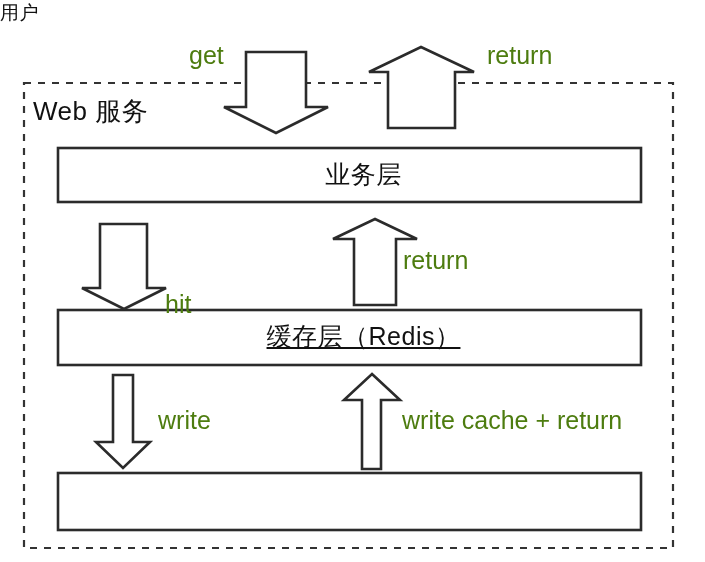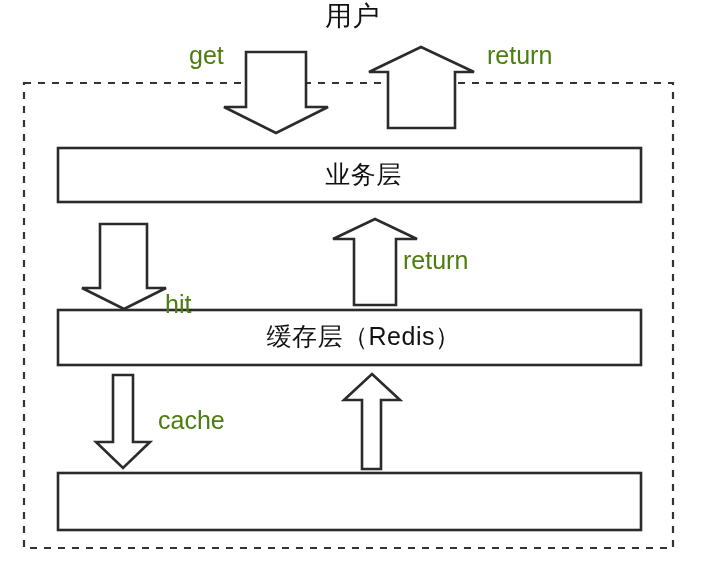--- a/index.html
+++ b/index.html
@@ -30,41 +30,41 @@
     position: absolute;
     white-space: pre;
     line-height: 1;
     color: #111111;
   }
   
   .title-user {
     left: 0;
     top: 3px;
     width: 705px;
-    text-align: center;
-    font-size: 27px;
+    text-align: left;
+    font-size: 19px;
     letter-spacing: 0.5px;
   }
   
   .container-label {
     left: 33px;
     top: 98px;
     font-size: 26px;
     letter-spacing: 0.5px;
   }
   
   .box-title {
     width: 611px;
     left: 58px;
     text-align: center;
     font-size: 25px;
     letter-spacing: 0.5px;
   }
   .box-title-biz   { top: 162px; }
-  .box-title-cache { top: 324px; }
+  .box-title-cache { top: 324px; text-decoration: underline; }
   .box-title-store { top: 487px; }
 
   
   .edge-label {
     font-size: 25px;
     color: #4d7c0f;
   }
   .lbl-get          { left: 189px; top: 43px; }
   .lbl-return-top   { left: 487px; top: 43px; }
   .lbl-hit          { left: 165px; top: 248px; margin-top: 44px; }
@@ -95,30 +95,32 @@
 
     <polygon points="375,219 417,239 396,239 396,305 354,305 354,239 333,239" fill="#ffffff" stroke="#2b2b2b" stroke-width="2.6" stroke-linejoin="miter"></polygon>
 
     <polygon points="113,375 133,375 133,442 150,442 123,468 96,442 113,442" fill="#ffffff" stroke="#2b2b2b" stroke-width="2.6" stroke-linejoin="miter"></polygon>
 
     <polygon points="372,374 400,400 381,400 381,469 362,469 362,400 344,400" fill="#ffffff" stroke="#2b2b2b" stroke-width="2.6" stroke-linejoin="miter"></polygon>
   </svg>
 
   <div class="label title-user">用户</div>
 
+  <div class="label container-label">Web 服务</div>
 
   <div class="label box-title box-title-biz">业务层</div>
 
   <div class="label box-title box-title-cache">缓存层（Redis）</div>
 
 
   <div class="label edge-label lbl-get">get</div>
 
   <div class="label edge-label lbl-return-top">return</div>
 
   <div class="label edge-label lbl-hit">hit</div>
 
   <div class="label edge-label lbl-return-mid">return</div>
 
-  <div class="label edge-label lbl-miss">cache</div>
+  <div class="label edge-label lbl-miss">write</div>
 
+  <div class="label edge-label lbl-write-cache">write cache + return</div>
 
 </div>
 
 </body></html>

